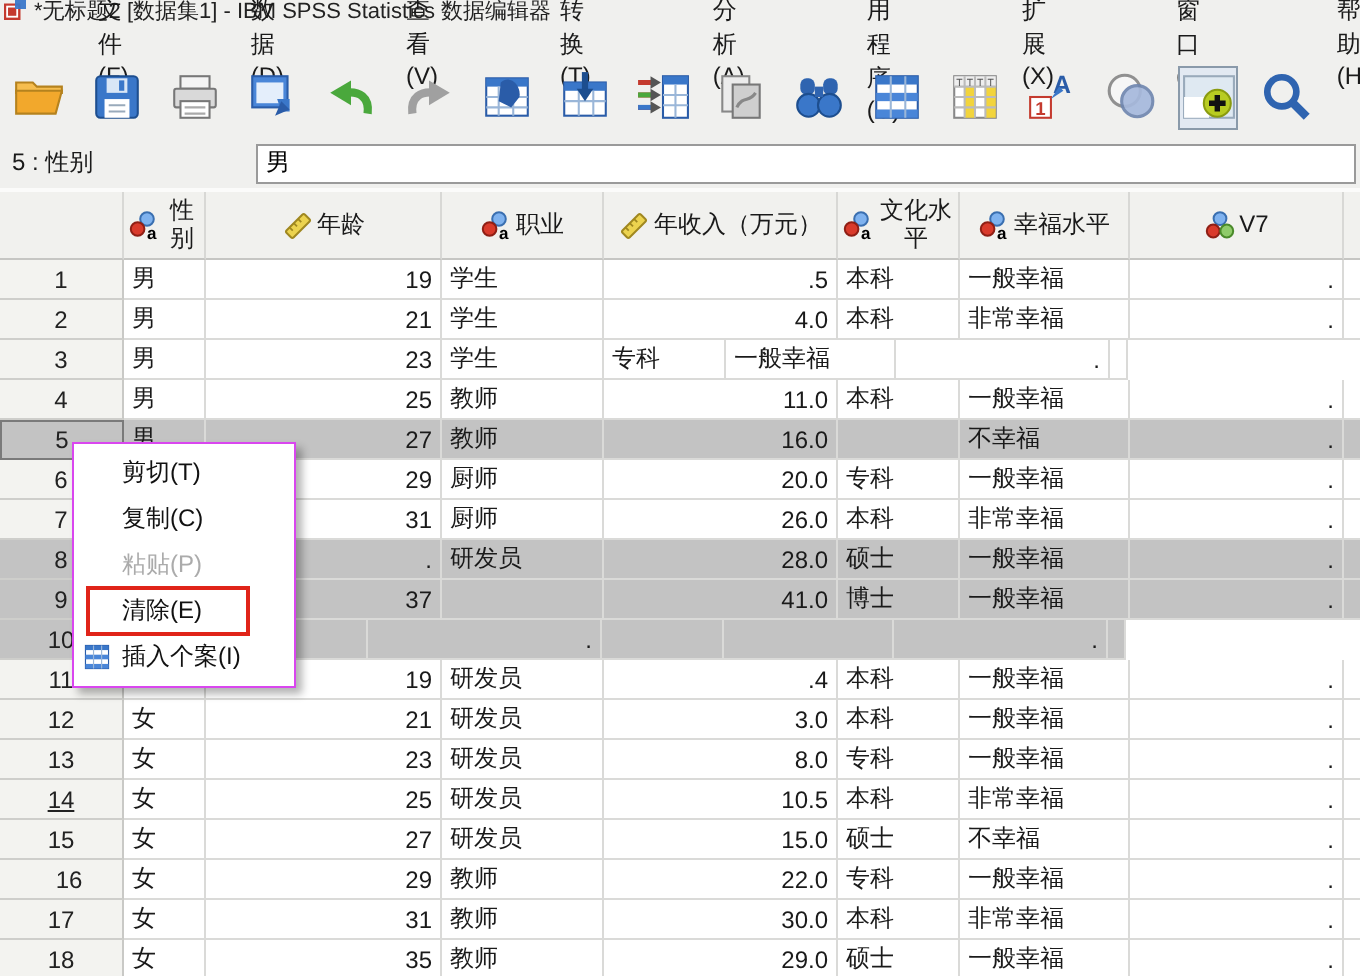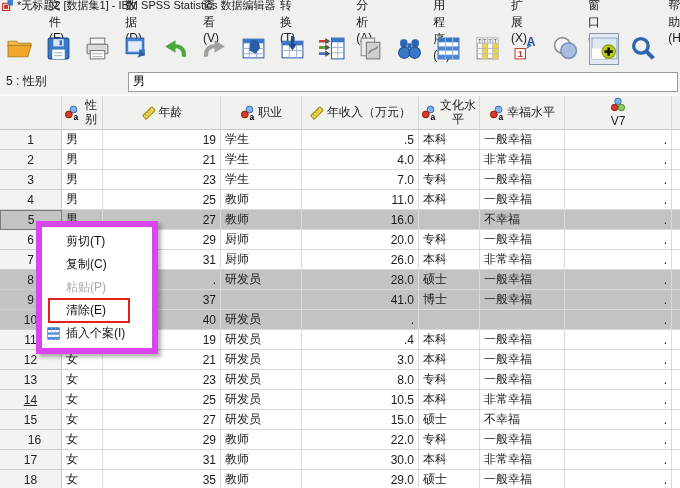--- a/index.html
+++ b/index.html
@@ -36,21 +36,21 @@
         background:#fff;font-size:12px;display:flex;align-items:center;padding:0 4px;
         overflow:hidden;white-space:nowrap;}
   .cell.r{justify-content:flex-end;}
   .cell.num{justify-content:center;background:#f3f3f0;border-right:1px solid #c9c9c6;
             border-bottom:1px solid #cecEcb;color:#222;}
   .brow.selected .cell{background:#c3c3c3;}
   .brow.selected .cell.num{background:#c3c3c3;}
   .cell.num.pressed{background:#d8d8d6;border:1px solid #7a7a7a;}
   
   .context-menu{position:absolute;left:36px;top:221px;width:110px;background:#fff;
-                border:6px solid #d946ef;box-shadow:3px 3px 4px rgba(0,0,0,.3);
+                border:1px solid #d946ef;box-shadow:3px 3px 4px rgba(0,0,0,.3);
                 padding:3px 0;z-index:20;}
   .cm-item{position:relative;height:23px;display:flex;align-items:center;
            padding-left:24px;font-size:12px;color:#111;}
   .cm-item.disabled{color:#ababab;}
   .cm-item .cm-icon{position:absolute;left:4px;top:4px;width:15px;height:15px;}
   .cm-item .cm-icon svg{width:15px;height:15px;}
   .annotation-box{position:absolute;left:6px;top:-1px;width:82px;height:25px;
                   border:2px solid var(--ann,#e02419);box-sizing:border-box;pointer-events:none;}
 </style>
 </head>
@@ -307,21 +307,21 @@
           <span class="lbl">文化水平</span>
         </div>
         <div class="hcell" style="width: 85px;">
           <span class="mi"><svg viewBox="0 0 16 16">
               <circle cx="9.5" cy="4.5" r="3.4" fill="#7fb2ef" stroke="#3a6fb0"></circle>
               <circle cx="4.8" cy="9.5" r="3.4" fill="#d93a2b" stroke="#8f1f15"></circle>
               <text x="9.5" y="14.5" font-size="8.5" font-weight="bold" fill="#000">a</text>
             </svg></span>
           <span class="lbl">幸福水平</span>
         </div>
-        <div class="hcell" style="width: 107px; flex-direction: column;">
+        <div class="hcell" style="width: 107px;">
           <span class="mi"><svg viewBox="0 0 16 16">
               <circle cx="8" cy="4.3" r="3.2" fill="#7fb2ef" stroke="#3a6fb0"></circle>
               <circle cx="4.6" cy="10.5" r="3.2" fill="#d93a2b" stroke="#8f1f15"></circle>
               <circle cx="11.4" cy="10.5" r="3.2" fill="#8fcb6a" stroke="#4a8a2a"></circle>
             </svg></span>
           <span class="lbl">V7</span>
         </div>
         <div class="hcell" style="width: 9px;">
           <span class="lbl"></span>
         </div>
@@ -347,21 +347,20 @@
           <div class="cell" style="width: 61px;">本科</div>
           <div class="cell" style="width: 85px;">非常幸福</div>
           <div class="cell r" style="width: 107px;">.</div>
           <div class="cell" style="width: 9px;"></div>
         </div>
         <div class="brow">
           <div class="cell num" style="width: 62px;">3</div>
           <div class="cell" style="width: 41px;">男</div>
           <div class="cell r" style="width: 118px;">23</div>
           <div class="cell" style="width: 81px;">学生</div>
-          <div class="cell r" style="width: 117px;">7.0</div>
           <div class="cell" style="width: 61px;">专科</div>
           <div class="cell" style="width: 85px;">一般幸福</div>
           <div class="cell r" style="width: 107px;">.</div>
           <div class="cell" style="width: 9px;"></div>
         </div>
         <div class="brow">
           <div class="cell num" style="width: 62px;">4</div>
           <div class="cell" style="width: 41px;">男</div>
           <div class="cell r" style="width: 118px;">25</div>
           <div class="cell" style="width: 81px;">教师</div>
@@ -422,21 +421,20 @@
           <div class="cell" style="width: 81px;"></div>
           <div class="cell r" style="width: 117px;">41.0</div>
           <div class="cell" style="width: 61px;">博士</div>
           <div class="cell" style="width: 85px;">一般幸福</div>
           <div class="cell r" style="width: 107px;">.</div>
           <div class="cell" style="width: 9px;"></div>
         </div>
         <div class="brow selected">
           <div class="cell num" style="width: 62px;">10</div>
           <div class="cell" style="width: 41px;"></div>
-          <div class="cell r" style="width: 118px;">40</div>
           <div class="cell" style="width: 81px;">研发员</div>
           <div class="cell r" style="width: 117px;">.</div>
           <div class="cell" style="width: 61px;"></div>
           <div class="cell" style="width: 85px;"></div>
           <div class="cell r" style="width: 107px;">.</div>
           <div class="cell" style="width: 9px;"></div>
         </div>
         <div class="brow">
           <div class="cell num" style="width: 62px;">11</div>
           <div class="cell" style="width: 41px;"></div>

